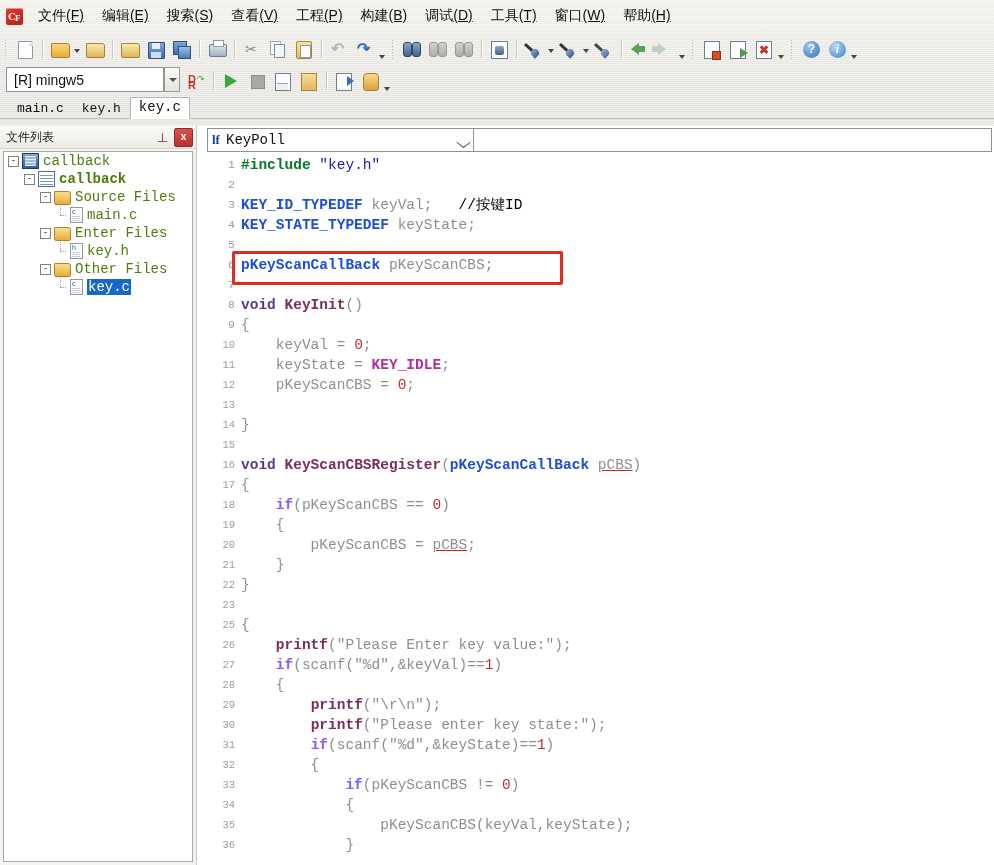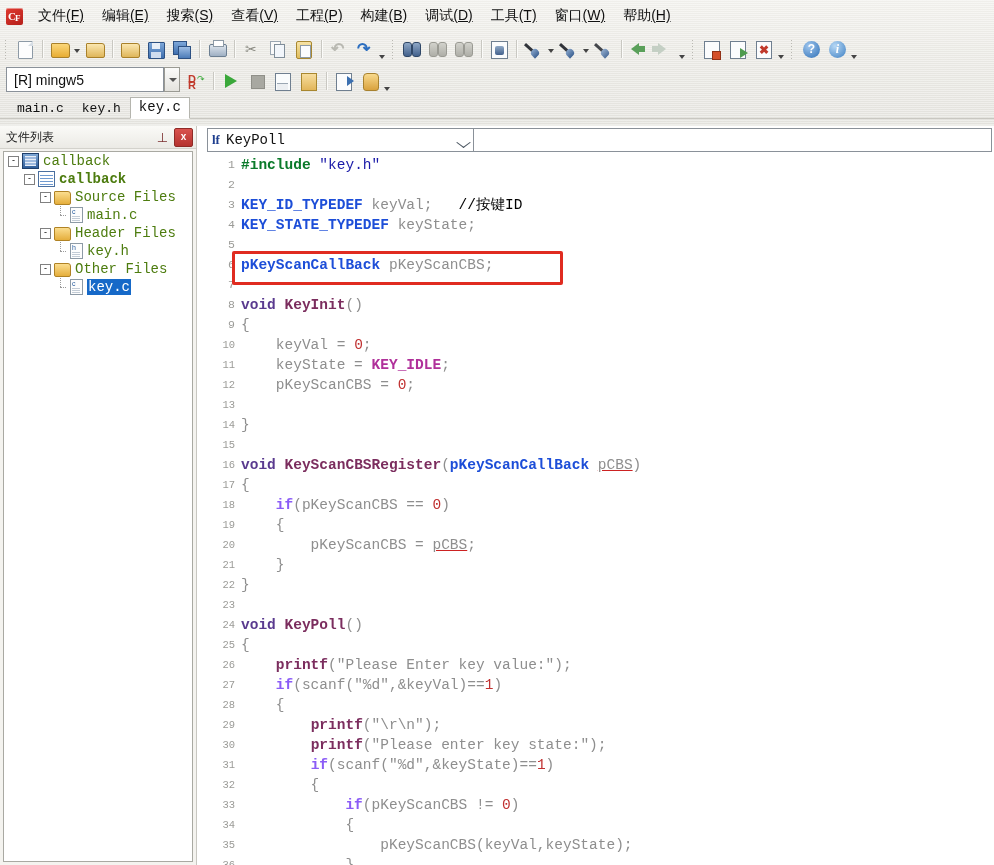--- a/index.html
+++ b/index.html
@@ -378,21 +378,21 @@
         <span class="tguide l"></span>
         <span style="width: 3px; flex: 0 0 auto;"></span>
         <span class="ticon ic-file">
           <span class="lt">c</span>
         </span>
         <span class="tlabel">main.c</span>
       </div>
       <div class="tnode" style="padding-left: 36px;">
         <span class="tbox">-</span>
         <span class="ticon ic-folder"></span>
-        <span class="tlabel">Header Files</span>
+        <span class="tlabel">Enter Files</span>
       </div>
       <div class="tnode" style="padding-left: 52px;">
         <span class="tguide l"></span>
         <span style="width: 3px; flex: 0 0 auto;"></span>
         <span class="ticon ic-file">
           <span class="lt">h</span>
         </span>
         <span class="tlabel">key.h</span>
       </div>
       <div class="tnode" style="padding-left: 36px;">
@@ -439,21 +439,20 @@
       <div class="codeline"><div class="gutter sm">14</div><div class="ctext"><span class="op">}</span></div></div>
       <div class="codeline"><div class="gutter sm">15</div><div class="ctext"></div></div>
       <div class="codeline"><div class="gutter sm">16</div><div class="ctext"><span class="kw">void</span><span class="op"> </span><span class="fn">KeyScanCBSRegister</span><span class="op">(</span><span class="typ">pKeyScanCallBack</span><span class="op"> </span><span class="op err">pCBS</span><span class="op">)</span></div></div>
       <div class="codeline"><div class="gutter sm">17</div><div class="ctext"><span class="op">{</span></div></div>
       <div class="codeline"><div class="gutter sm">18</div><div class="ctext"><span class="op">    </span><span class="red">if</span><span class="op">(pKeyScanCBS == </span><span class="num">0</span><span class="op">)</span></div></div>
       <div class="codeline"><div class="gutter sm">19</div><div class="ctext"><span class="op">    {</span></div></div>
       <div class="codeline"><div class="gutter sm">20</div><div class="ctext"><span class="op">        pKeyScanCBS = </span><span class="op err">pCBS</span><span class="op">;</span></div></div>
       <div class="codeline"><div class="gutter sm">21</div><div class="ctext"><span class="op">    }</span></div></div>
       <div class="codeline"><div class="gutter sm">22</div><div class="ctext"><span class="op">}</span></div></div>
       <div class="codeline"><div class="gutter sm">23</div><div class="ctext"></div></div>
-      <div class="codeline"><div class="gutter sm">24</div><div class="ctext"><span class="kw">void</span><span class="op"> </span><span class="fn">KeyPoll</span><span class="op">()</span></div></div>
       <div class="codeline"><div class="gutter sm">25</div><div class="ctext"><span class="op">{</span></div></div>
       <div class="codeline"><div class="gutter sm">26</div><div class="ctext"><span class="op">    </span><span class="fn">printf</span><span class="op">(</span><span class="op">"Please Enter key value:"</span><span class="op">);</span></div></div>
       <div class="codeline"><div class="gutter sm">27</div><div class="ctext"><span class="op">    </span><span class="red">if</span><span class="op">(scanf(</span><span class="op">"%d"</span><span class="op">,&amp;keyVal)==</span><span class="num">1</span><span class="op">)</span></div></div>
       <div class="codeline"><div class="gutter sm">28</div><div class="ctext"><span class="op">    {</span></div></div>
       <div class="codeline"><div class="gutter sm">29</div><div class="ctext"><span class="op">        </span><span class="fn">printf</span><span class="op">(</span><span class="op">"\r\n"</span><span class="op">);</span></div></div>
       <div class="codeline"><div class="gutter sm">30</div><div class="ctext"><span class="op">        </span><span class="fn">printf</span><span class="op">(</span><span class="op">"Please enter key state:"</span><span class="op">);</span></div></div>
       <div class="codeline"><div class="gutter sm">31</div><div class="ctext"><span class="op">        </span><span class="red">if</span><span class="op">(scanf(</span><span class="op">"%d"</span><span class="op">,&amp;keyState)==</span><span class="num">1</span><span class="op">)</span></div></div>
       <div class="codeline"><div class="gutter sm">32</div><div class="ctext"><span class="op">        {</span></div></div>
       <div class="codeline"><div class="gutter sm">33</div><div class="ctext"><span class="op">            </span><span class="red">if</span><span class="op">(pKeyScanCBS != </span><span class="num">0</span><span class="op">)</span></div></div>
       <div class="codeline"><div class="gutter sm">34</div><div class="ctext"><span class="op">            {</span></div></div>

